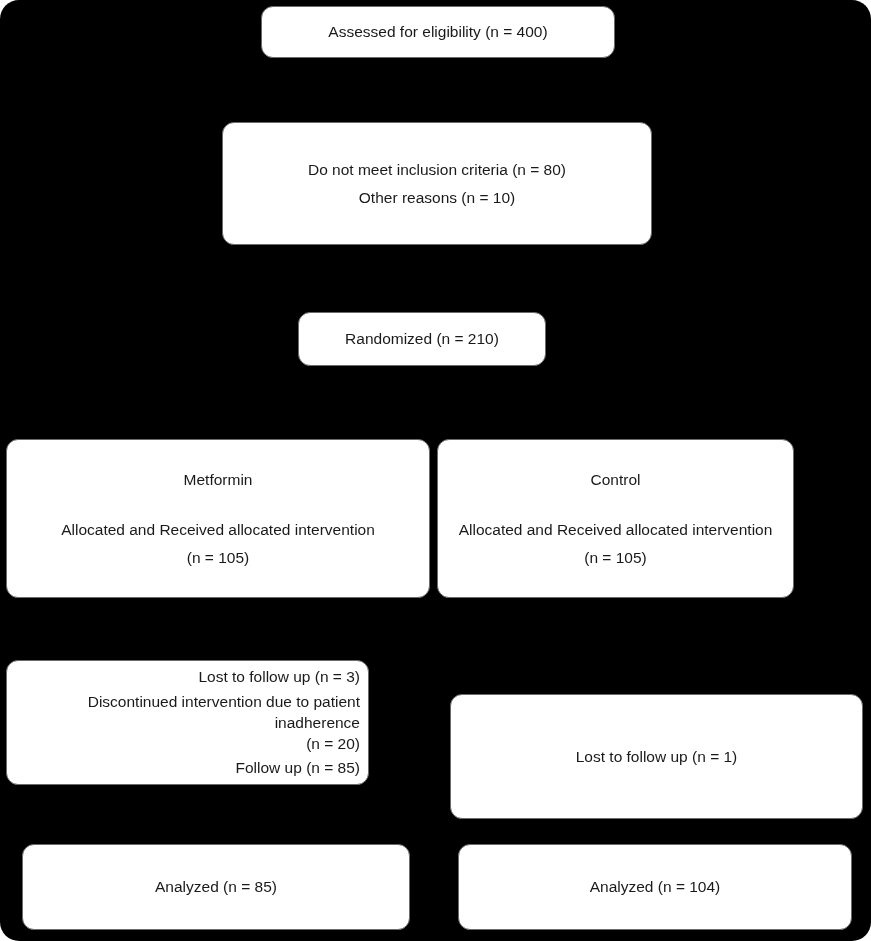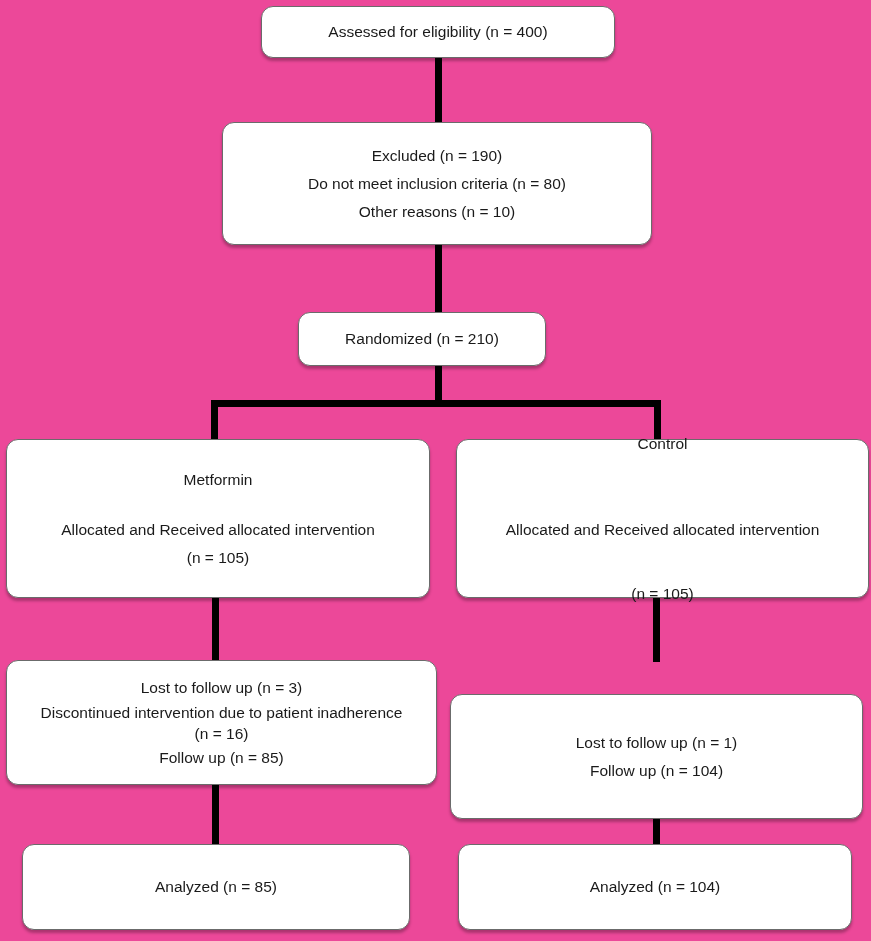--- a/index.html
+++ b/index.html
@@ -6,23 +6,24 @@
     margin: 0;
     padding: 0;
     background: #ffffff;
   }
   * { box-sizing: border-box; }
 
   .figure {
     position: relative;
     width: 871px;
     height: 941px;
-    background: #ec4899;
+    background: #000000;
     font-family: "Liberation Sans", sans-serif;
     color: #1a1a1a;
+    border-radius: 19px;
   }
 
   
   .box {
     position: absolute;
     background: #ffffff;
     border: 1px solid #6b6b6b;
     border-radius: 12px;
     box-shadow: 0 3px 3px rgba(0,0,0,0.28);
     display: flex;
@@ -36,22 +37,22 @@
   }
   .line { line-height: 28px; width: 100%; }
   .line.cont { line-height: 21px; }          
   .line.title-gap { margin-bottom: 22px; }   
 
   
   #b-assessed   { left: 261px; top:   6px; width: 354px; height:  52px; }
   #b-excluded   { left: 222px; top: 122px; width: 430px; height: 123px; }
   #b-randomized { left: 298px; top: 312px; width: 248px; height:  54px; }
   #b-metformin  { left:   6px; top: 439px; width: 424px; height: 159px; }
-  #b-control    { left: 456px; top: 439px; width: 413px; height: 159px; gap: 36px; }
-  #b-fu-left    { left:   6px; top: 660px; width: 431px; height: 125px; }
+  #b-control    { left: 437px; top: 439px; width: 357px; height: 159px; }
+  #b-fu-left    { left:   6px; top: 660px; width: 363px; height: 125px; text-align: right; }
   #b-fu-right   { left: 450px; top: 660px; width: 413px; height: 125px; margin-top: 34px; }
   #b-an-left    { left:  22px; top: 844px; width: 388px; height:  86px; }
   #b-an-right   { left: 458px; top: 844px; width: 394px; height:  86px; }
 
   
   .conn {
     position: absolute;
     background: #000000;
     z-index: 1;
   }
@@ -80,21 +81,20 @@
   <div class="conn" id="c6"></div>
   <div class="conn" id="c7"></div>
   <div class="conn" id="c8"></div>
   <div class="conn" id="c9"></div>
 
   <div class="box" id="b-assessed">
     <div class="line">Assessed for eligibility (n = 400)</div>
   </div>
 
   <div class="box" id="b-excluded">
-    <div class="line">Excluded (n = 190)</div>
     <div class="line">Do not meet inclusion criteria (n = 80)</div>
     <div class="line">Other reasons (n = 10)</div>
   </div>
 
   <div class="box" id="b-randomized">
     <div class="line">Randomized (n = 210)</div>
   </div>
 
   <div class="box" id="b-metformin">
     <div class="line title-gap">Metformin</div>
@@ -104,27 +104,26 @@
 
   <div class="box" id="b-control">
     <div class="line title-gap">Control</div>
     <div class="line">Allocated and Received allocated intervention</div>
     <div class="line">(n = 105)</div>
   </div>
 
   <div class="box" id="b-fu-left">
     <div class="line">Lost to follow up (n = 3)</div>
     <div class="line cont">Discontinued intervention due to patient inadherence</div>
-    <div class="line cont">(n = 16)</div>
+    <div class="line cont">(n = 20)</div>
     <div class="line">Follow up (n = 85)</div>
   </div>
 
   <div class="box" id="b-fu-right">
     <div class="line">Lost to follow up (n = 1)</div>
-    <div class="line">Follow up (n = 104)</div>
   </div>
 
   <div class="box" id="b-an-left">
     <div class="line">Analyzed (n = 85)</div>
   </div>
 
   <div class="box" id="b-an-right">
     <div class="line">Analyzed (n = 104)</div>
   </div>
 

